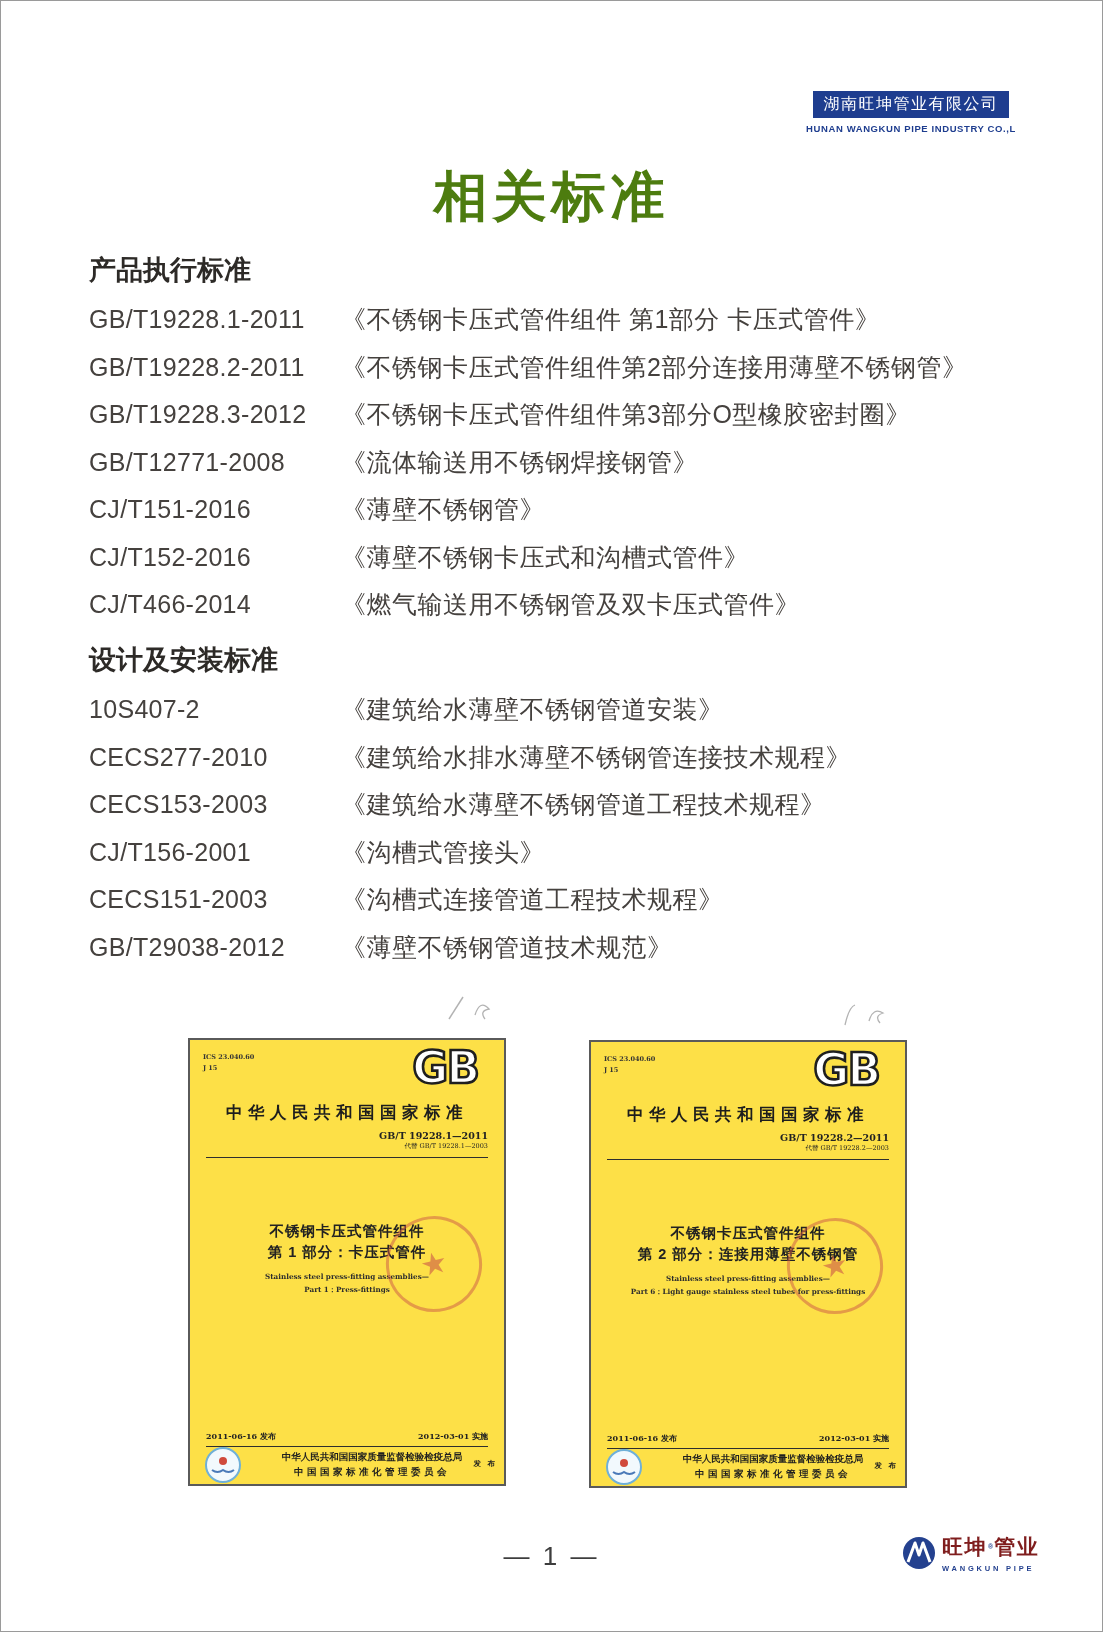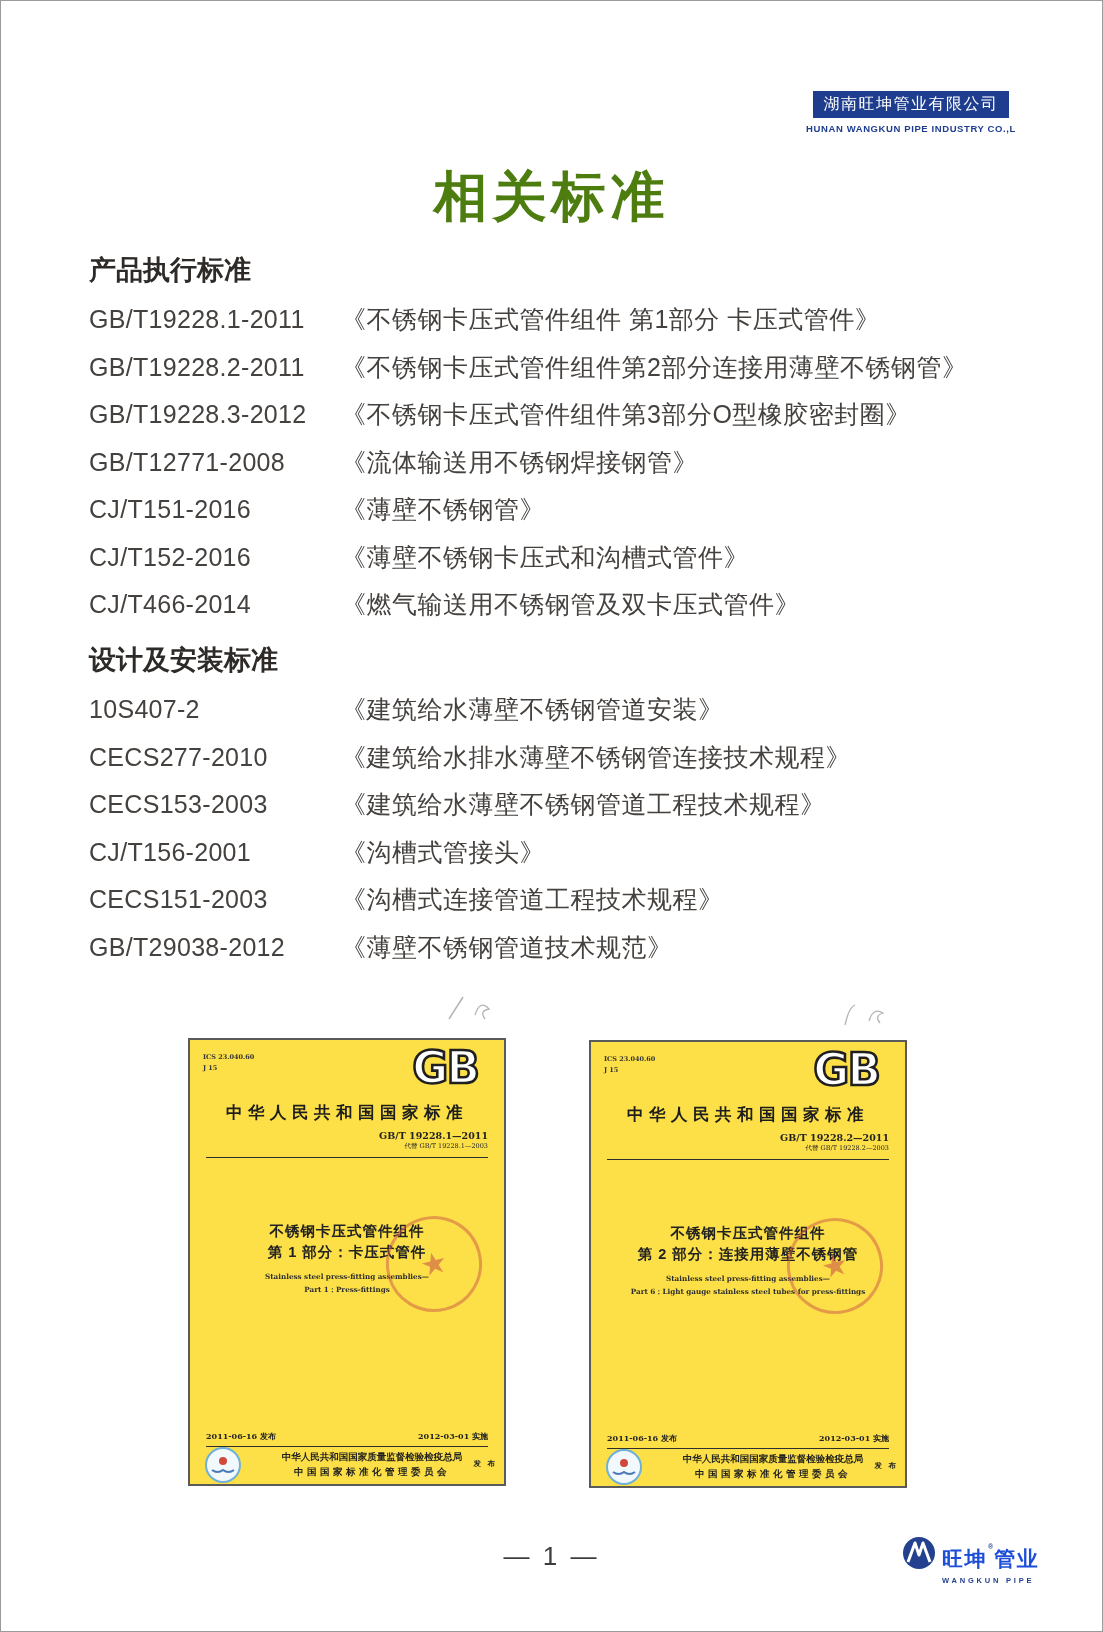--- a/index.html
+++ b/index.html
@@ -101,21 +101,21 @@
   .pen-2 { left:838px; top:998px; }
 
   
   .page-num {
     position:absolute; left:0; top:1540px; width:100%; text-align:center;
     font-size:26px; color:#3d3d3d; letter-spacing:3px;
   }
   .footer-logo { position:absolute; left:901px; top:1535px; display:flex; align-items:flex-start; gap:6px; }
   .brand-text { display:flex; flex-direction:column; }
   .brand-cn-line { display:flex; align-items:flex-start; line-height:22px; }
-  .brand-cn { font-size:21px; font-weight:800; color:#1d4ed8; letter-spacing:1.5px; white-space:nowrap;margin-top:12px; }
+  .brand-cn { font-size:21px; font-weight:800; color:#7f1d1d; letter-spacing:1.5px; white-space:nowrap; }
   .reg-mark { font-size:7px; color:#24418f; font-weight:700; margin:0 1px; }
   .brand-en { font-size:7.5px; font-weight:700; color:#24418f; letter-spacing:2.8px; margin-top:6px; white-space:nowrap; }
 </style>
 </head>
 <body>
 
 <div class="page">
 
   <div class="company-box">
     <span>湖南旺坤管业有限公司</span>

